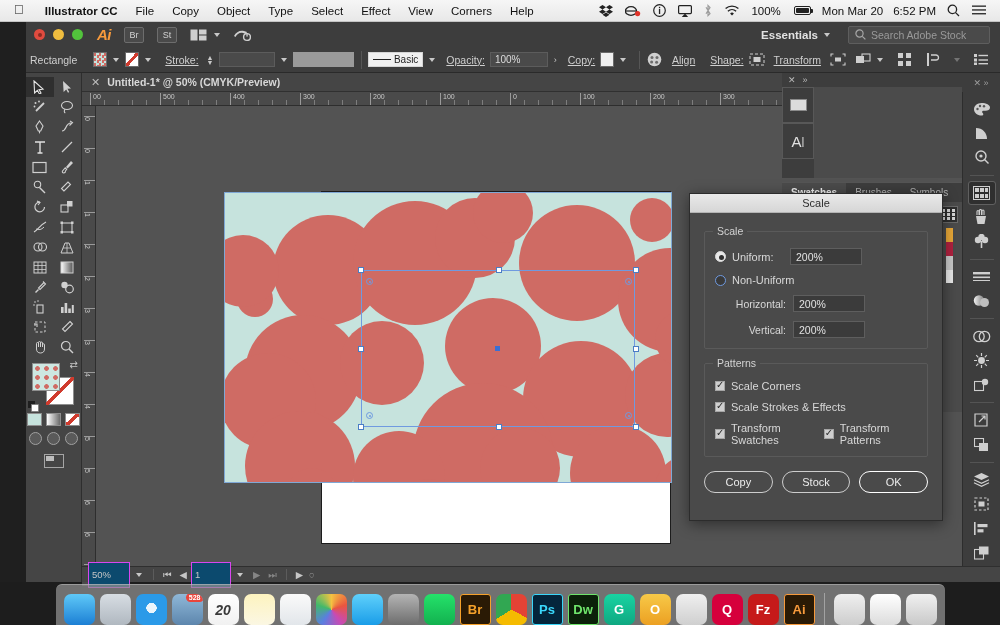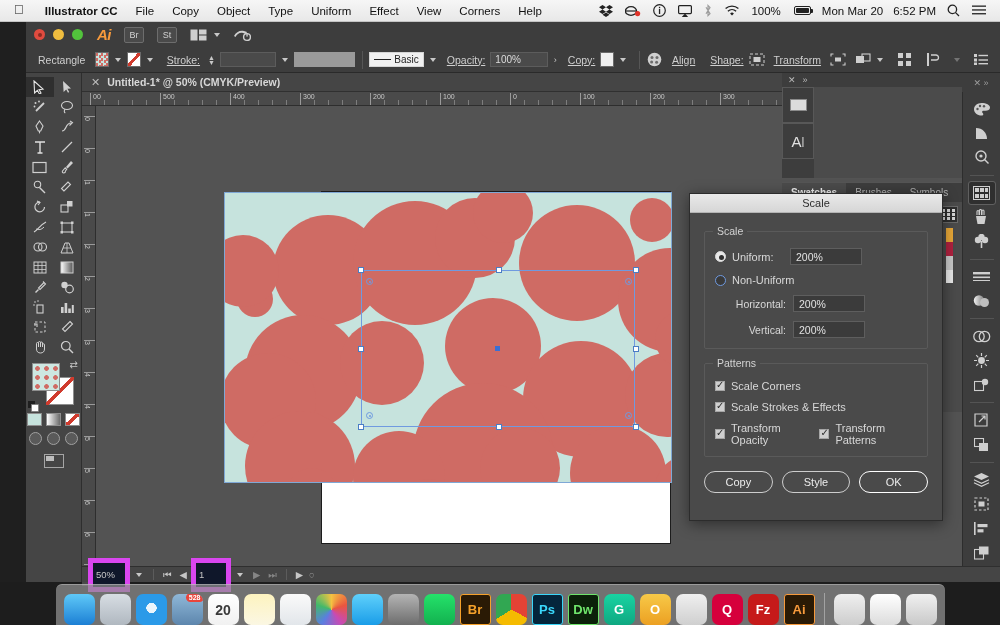--- a/index.html
+++ b/index.html
@@ -153,21 +153,21 @@
   .hc { position:absolute; width:5px; height:5px; background:#3b6fd4; }
   .corner-rot { position:absolute; width:7px; height:7px; border:1px solid #6f9ae0; border-radius:50%; }
   .corner-rot:after { content:""; position:absolute; left:2px; top:2px; width:2px; height:2px; background:#6f9ae0; border-radius:50%;}
 
   
   .statusbar {
     position: absolute; left: 82px; right: 0; bottom: 0; height: 16px;
     background: #454545; border-top:1px solid #2f2f2f;
     display: flex; align-items: center; color: #c6c6c6; font-size: 9.5px;
   }
-  .sb-field { height:12px; border:5px solid #d946ef; background:#0f172a; display:flex; align-items:center; padding:12px 3px;}
+  .sb-field { height:12px; border:1px solid #d946ef; background:#0c4a6e; display:flex; align-items:center; padding:12px 3px;}
   .sb-sep { width:1px; height:11px; background:#5c5c5c; margin: 0 5px;}
 
   
   .scroll-v { position:absolute; right:0; top:84px; bottom:16px; width:14px; background:#4a4a4a; border-left:1px solid #333;}
   .scroll-v .thumb { position:absolute; left:3px; right:3px; top:40px; height:160px; background:#787878; border-radius:4px;}
 
   
   .dock-top {
     position: absolute; top: 51px; right: 38px; width: 180px; height: 105px;
     background: #3d3d3d;
@@ -257,21 +257,21 @@
 
 <div id="app">
 
   <div class="macbar">
     <div class="apple"></div>
     <div class="mi app">Illustrator CC</div>
     <div class="mi">File</div>
     <div class="mi">Copy</div>
     <div class="mi">Object</div>
     <div class="mi">Type</div>
-    <div class="mi">Uniform</div>
+    <div class="mi">Select</div>
     <div class="mi">Effect</div>
     <div class="mi">View</div>
     <div class="mi">Corners</div>
     <div class="mi">Help</div>
 
     <div class="right">
       <div class="ic">
         <svg width="14" height="12" viewBox="0 0 14 12">
             <path d="M3.5 0 0 2.3l3.5 2.2L7 2.3 3.5 0zM10.5 0 7 2.3l3.5 2.2L14 2.3 10.5 0zM0 6.7l3.5 2.3L7 6.7 3.5 4.5 0 6.7zM10.5 4.5 7 6.7l3.5 2.3L14 6.7l-3.5-2.2zM3.5 9.8 7 12l3.5-2.2L7 7.6 3.5 9.8z" fill="#222"></path>
           </svg>
@@ -357,24 +357,35 @@
         <span class="chev" style="margin:0 0 0 3px;"></span>
       </div>
       <div class="arr-btn">
         <svg width="18" height="14" viewBox="0 0 18 14">
             <path d="M1 8c2-4 6-6 10-5l3 1-1 2-3-1C7 4 4 6 2.5 9L1 8z" fill="#cfcfcf"></path>
             <circle cx="14" cy="9" r="3.4" fill="none" stroke="#cfcfcf" stroke-width="1.4"></circle>
             <rect x="13.4" y="5.2" width="1.3" height="3.4" fill="#cfcfcf"></rect>
           </svg>
       </div>
 
+      <div class="titlebar-right">
+        <div class="ess">Essentials</div>
+        <span class="chev"></span>
+        <div class="searchbox">
+          <svg width="11" height="11" viewBox="0 0 11 11">
+              <circle cx="4.5" cy="4.5" r="3.6" fill="none" stroke="#a6a6a6" stroke-width="1.2"></circle>
+              <path d="M7.3 7.3 10.4 10.4" stroke="#a6a6a6" stroke-width="1.2"></path>
+            </svg>
+          <span>Search Adobe Stock</span>
+        </div>
+      </div>
     </div>
 
     <div class="ctrlbar">
-      <div class="ctrl-lbl" style="padding-left:12px;width:86px;">Rectangle</div>
+      <div class="ctrl-lbl" style="padding-left:4px;width:86px;">Rectangle</div>
       <div class="swatch-btn" style="background:repeating-conic-gradient(#c6e3dd 0 25%, #cf6b64 0 50%) 0 0/5px 5px;"></div>
       <span class="chev"></span>
       <div class="swatch-btn" style="background:#fff;position:relative;overflow:hidden;">
         <div style="position:absolute;inset:-2px;background:linear-gradient(to bottom right,transparent 0 43%,#d03b2e 43% 57%,transparent 57% 100%);"></div>
       </div>
       <span class="chev"></span>
       <div class="ctrl-lbl u">Stroke:</div>
       <div class="icn" style="flex-direction:column;line-height:5px;font-size:7px;">▲<br>▼</div>
       <div class="fieldbox" style="width:72px;margin-left:5px;"></div>
       <span class="chev"></span>
@@ -1105,45 +1116,45 @@
         <div class="row">
           <span class="cb"></span>
           <span>Scale Corners</span>
         </div>
         <div class="row">
           <span class="cb"></span>
           <span>Scale Strokes &amp; Effects</span>
         </div>
         <div class="row" style="margin-bottom:0;">
           <span class="cb"></span>
-          <span>Transform Opacity</span>
+          <span>Transform Swatches</span>
           <span class="cb" style="margin-left:10px;"></span>
           <span>Transform Patterns</span>
         </div>
       </div>
 
     </div>
 
     <div class="dlg-btns">
       <div class="dbtn">Copy</div>
-      <div class="dbtn">Style</div>
+      <div class="dbtn">Stock</div>
       <div class="dbtn def">OK</div>
     </div>
   </div>
 
   <div class="dockbar">
     <div class="dock-bg" id="dockBg">
         <div class="dapp" style="background: linear-gradient(rgb(95, 201, 248), rgb(28, 127, 212));"></div>
         <div class="dapp" style="background: linear-gradient(rgb(215, 221, 227), rgb(176, 184, 192));"></div>
         <div class="dapp" style="background: radial-gradient(circle at 50% 45%, rgb(234, 245, 252) 0px, rgb(234, 245, 252) 22%, rgb(43, 154, 232) 23%, rgb(43, 154, 232) 100%);"></div>
         <div class="dapp" style="background: linear-gradient(rgb(143, 184, 216), rgb(93, 134, 173));">
           <span style="position: absolute; top: -1px; right: -1px; background: rgb(232, 69, 60); color: rgb(255, 255, 255); font-size: 7px; border-radius: 7px; padding: 1px 3px;">528</span>
           <span style="color: rgb(255, 255, 255);"></span>
         </div>
-        <div class="dapp" style="background: linear-gradient(rgb(255, 255, 255), rgb(241, 241, 241));">
+        <div class="dapp" style="background: linear-gradient(rgb(255, 255, 255), rgb(241, 241, 241)); font-style: italic;">
           <span style="color: rgb(58, 58, 58); font-size: 14px;">20</span>
         </div>
         <div class="dapp" style="background: linear-gradient(rgb(253, 243, 191), rgb(251, 247, 227));"></div>
         <div class="dapp" style="background: linear-gradient(rgb(250, 250, 250), rgb(226, 230, 234));"></div>
         <div class="dapp" style="background: conic-gradient(rgb(244, 194, 66), rgb(233, 86, 63), rgb(200, 74, 180), rgb(90, 127, 224), rgb(66, 185, 106), rgb(244, 194, 66));"></div>
         <div class="dapp" style="background: linear-gradient(rgb(95, 208, 251), rgb(26, 157, 232));"></div>
         <div class="dapp" style="background: linear-gradient(rgb(180, 180, 180), rgb(109, 109, 109));"></div>
         <div class="dapp" style="background: linear-gradient(rgb(37, 226, 106), rgb(18, 177, 79));"></div>
         <div class="dapp" style="background: rgb(42, 26, 5); border: 1.5px solid rgb(246, 161, 42); border-radius: 3px;">
           <span style="color: rgb(246, 161, 42);">Br</span>

